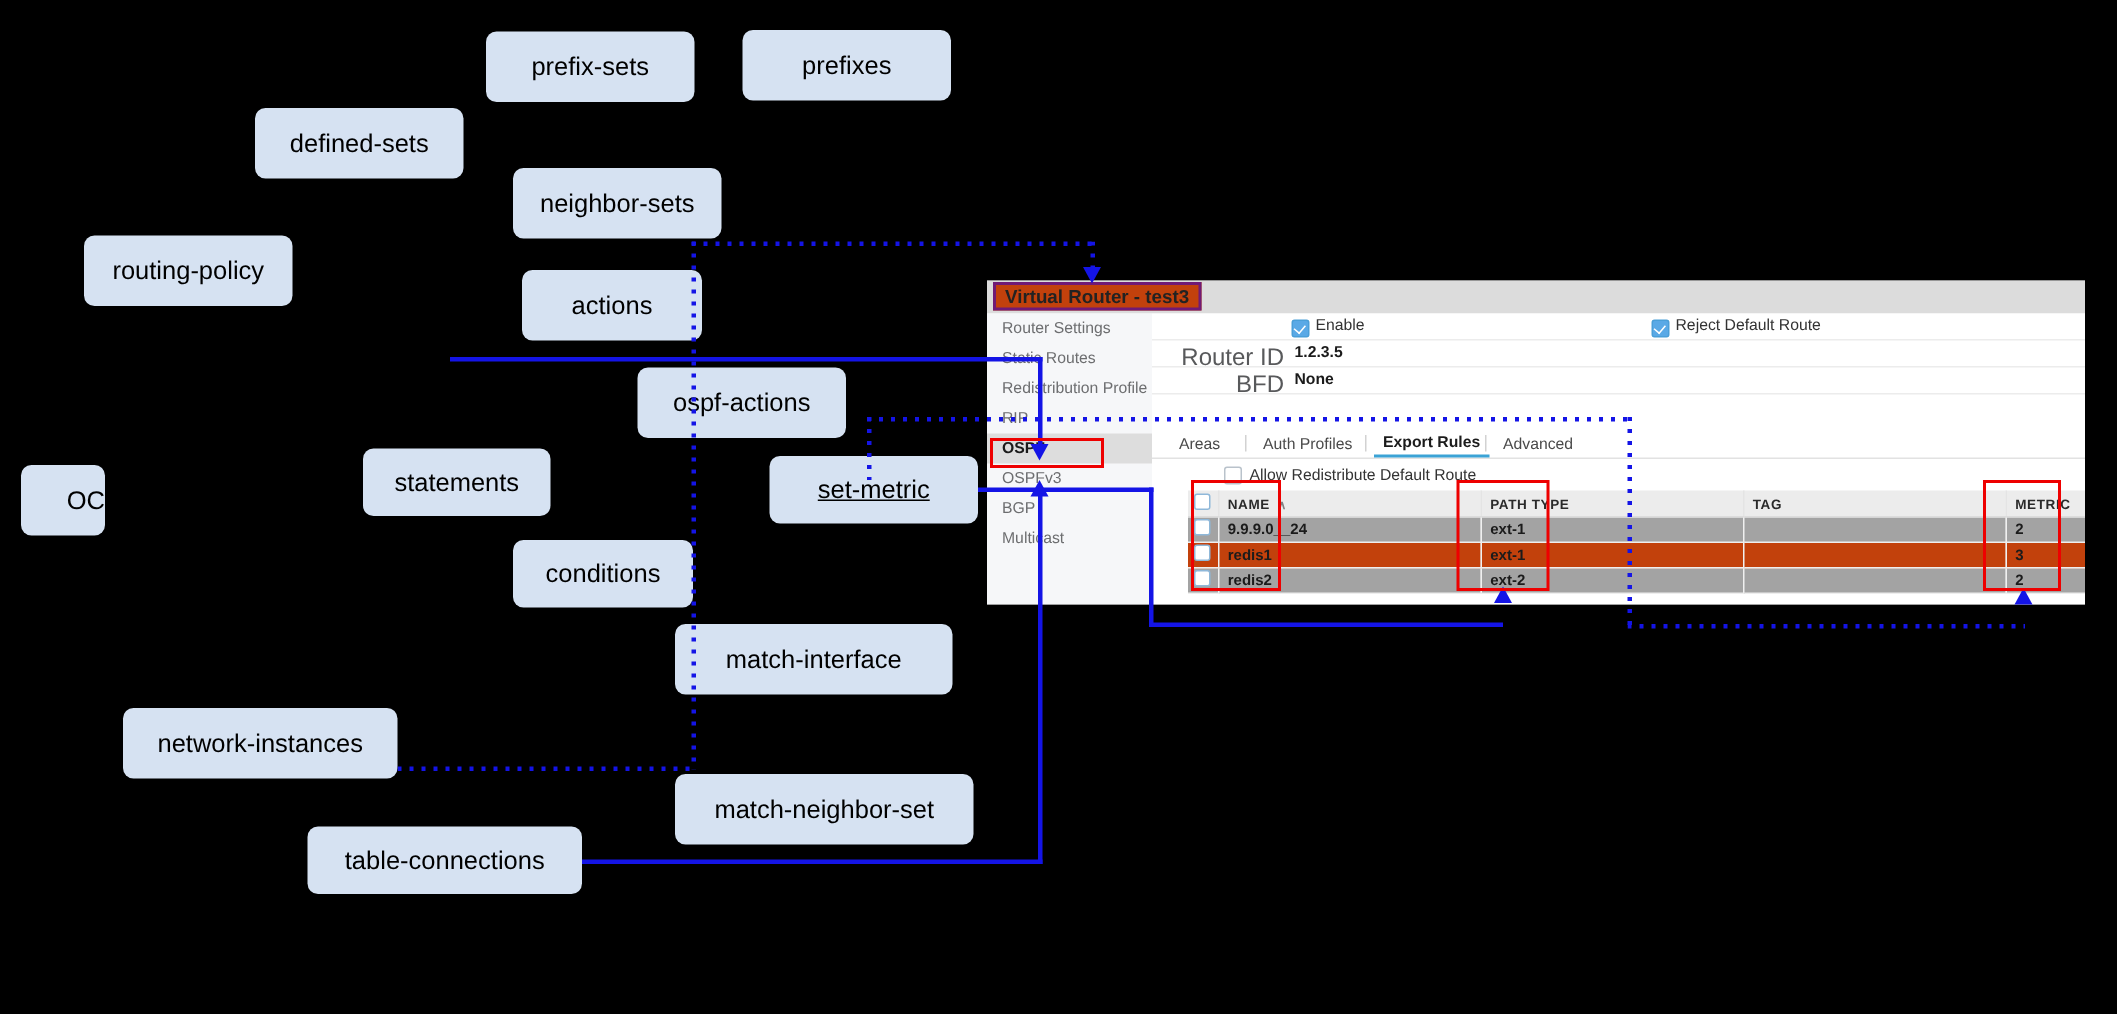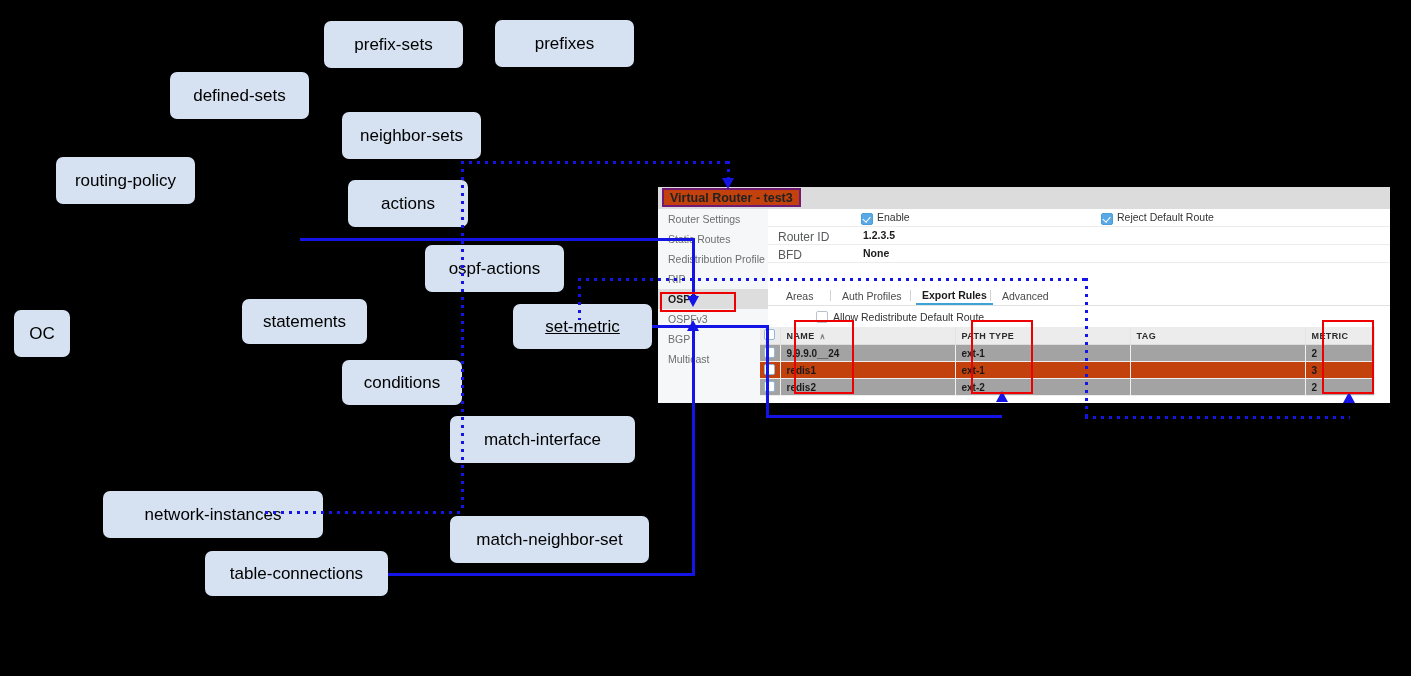--- a/index.html
+++ b/index.html
@@ -173,22 +173,23 @@
     transform: rotate(40deg);
   }
   .chk.empty {
     background: #ffffff;
     border: 1px solid #b9c2cb;
   }
   .chk.empty::after { display: none; }
 
   .f-label {
     position: absolute;
-    font-size: 12px;
+    font-size: 16px;
     color: #58595b;
+    text-align: right;
   }
   .f-value {
     position: absolute;
     font-size: 10.5px;
     color: #1b1b1b;
     font-weight: bold;
   }
   .f-check-label {
     position: absolute;
     font-size: 10.5px;
@@ -237,21 +238,21 @@
     padding-left: 48px;
     box-sizing: border-box;
     gap: 5px;
     font-size: 10.5px;
     color: #333333;
   }
 
   
   #rules-table {
     position: absolute;
-    left: 102px;
+    left: 134px;
     top: 140px;
     width: 614px;
     border-collapse: collapse;
     table-layout: fixed;
     font-size: 10px;
   }
   #rules-table th {
     background: #ececec;
     color: #2a2a2a;
     font-size: 9px;
@@ -340,36 +341,36 @@
   </div>
   <div class="node" style="left:56px; top:157px; width:139px; height:47px;">
     <span>routing-policy</span>
   </div>
   <div class="node" style="left:348px; top:180px; width:120px; height:47px;">
     <span>actions</span>
   </div>
   <div class="node" style="left:425px; top:245px; width:139px; height:47px;">
     <span>ospf-actions</span>
   </div>
-  <div class="node" style="left:14px; top:310px; width:56px; height:47px;">
+  <div class="node" style="left:14px; top:310px; width:56px; height:47px;justify-content:flex-end;">
     <span>OC</span>
   </div>
   <div class="node" style="left:242px; top:299px; width:125px; height:45px;">
     <span>statements</span>
   </div>
   <div class="node" style="left:513px; top:304px; width:139px; height:45px;text-decoration:underline;">
     <span>set-metric</span>
   </div>
   <div class="node" style="left:342px; top:360px; width:120px; height:45px;">
     <span>conditions</span>
   </div>
   <div class="node" style="left:450px; top:416px; width:185px; height:47px;">
     <span>match-interface</span>
   </div>
-  <div class="node" style="left:82px; top:491px; width:220px; height:47px;margin-left:21px;">
+  <div class="node" style="left:82px; top:472px; width:183px; height:47px;">
     <span>network-instances</span>
   </div>
   <div class="node" style="left:450px; top:516px; width:199px; height:47px;">
     <span>match-neighbor-set</span>
   </div>
   <div class="node" style="left:205px; top:551px; width:183px; height:45px;">
     <span>table-connections</span>
   </div>
 
   <div id="vr-window">

